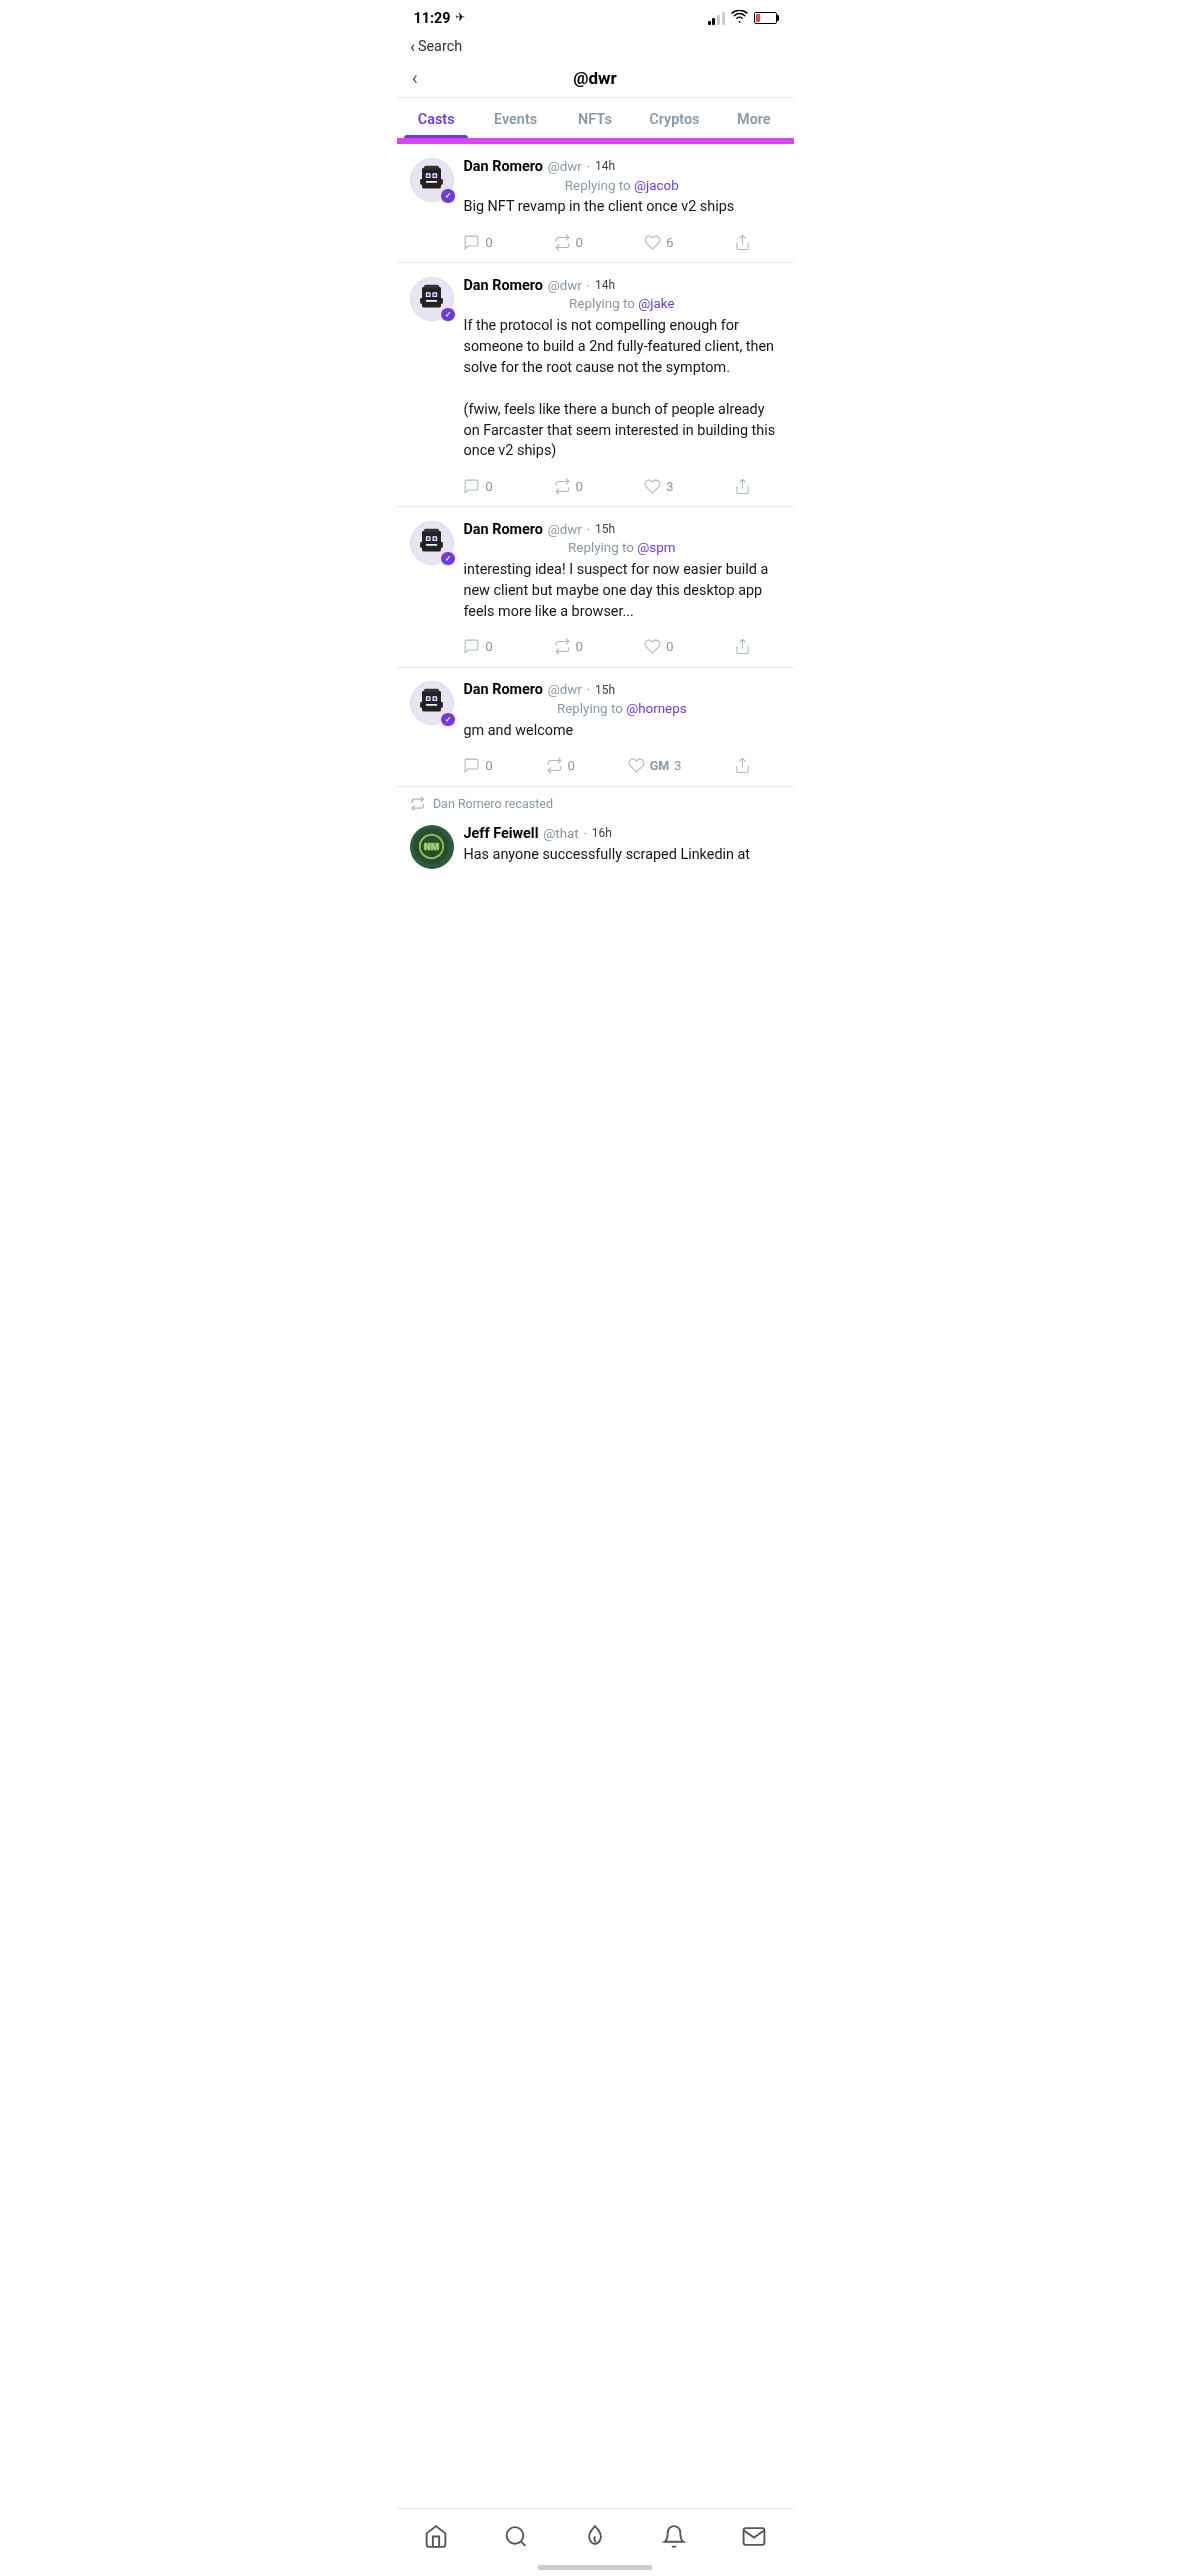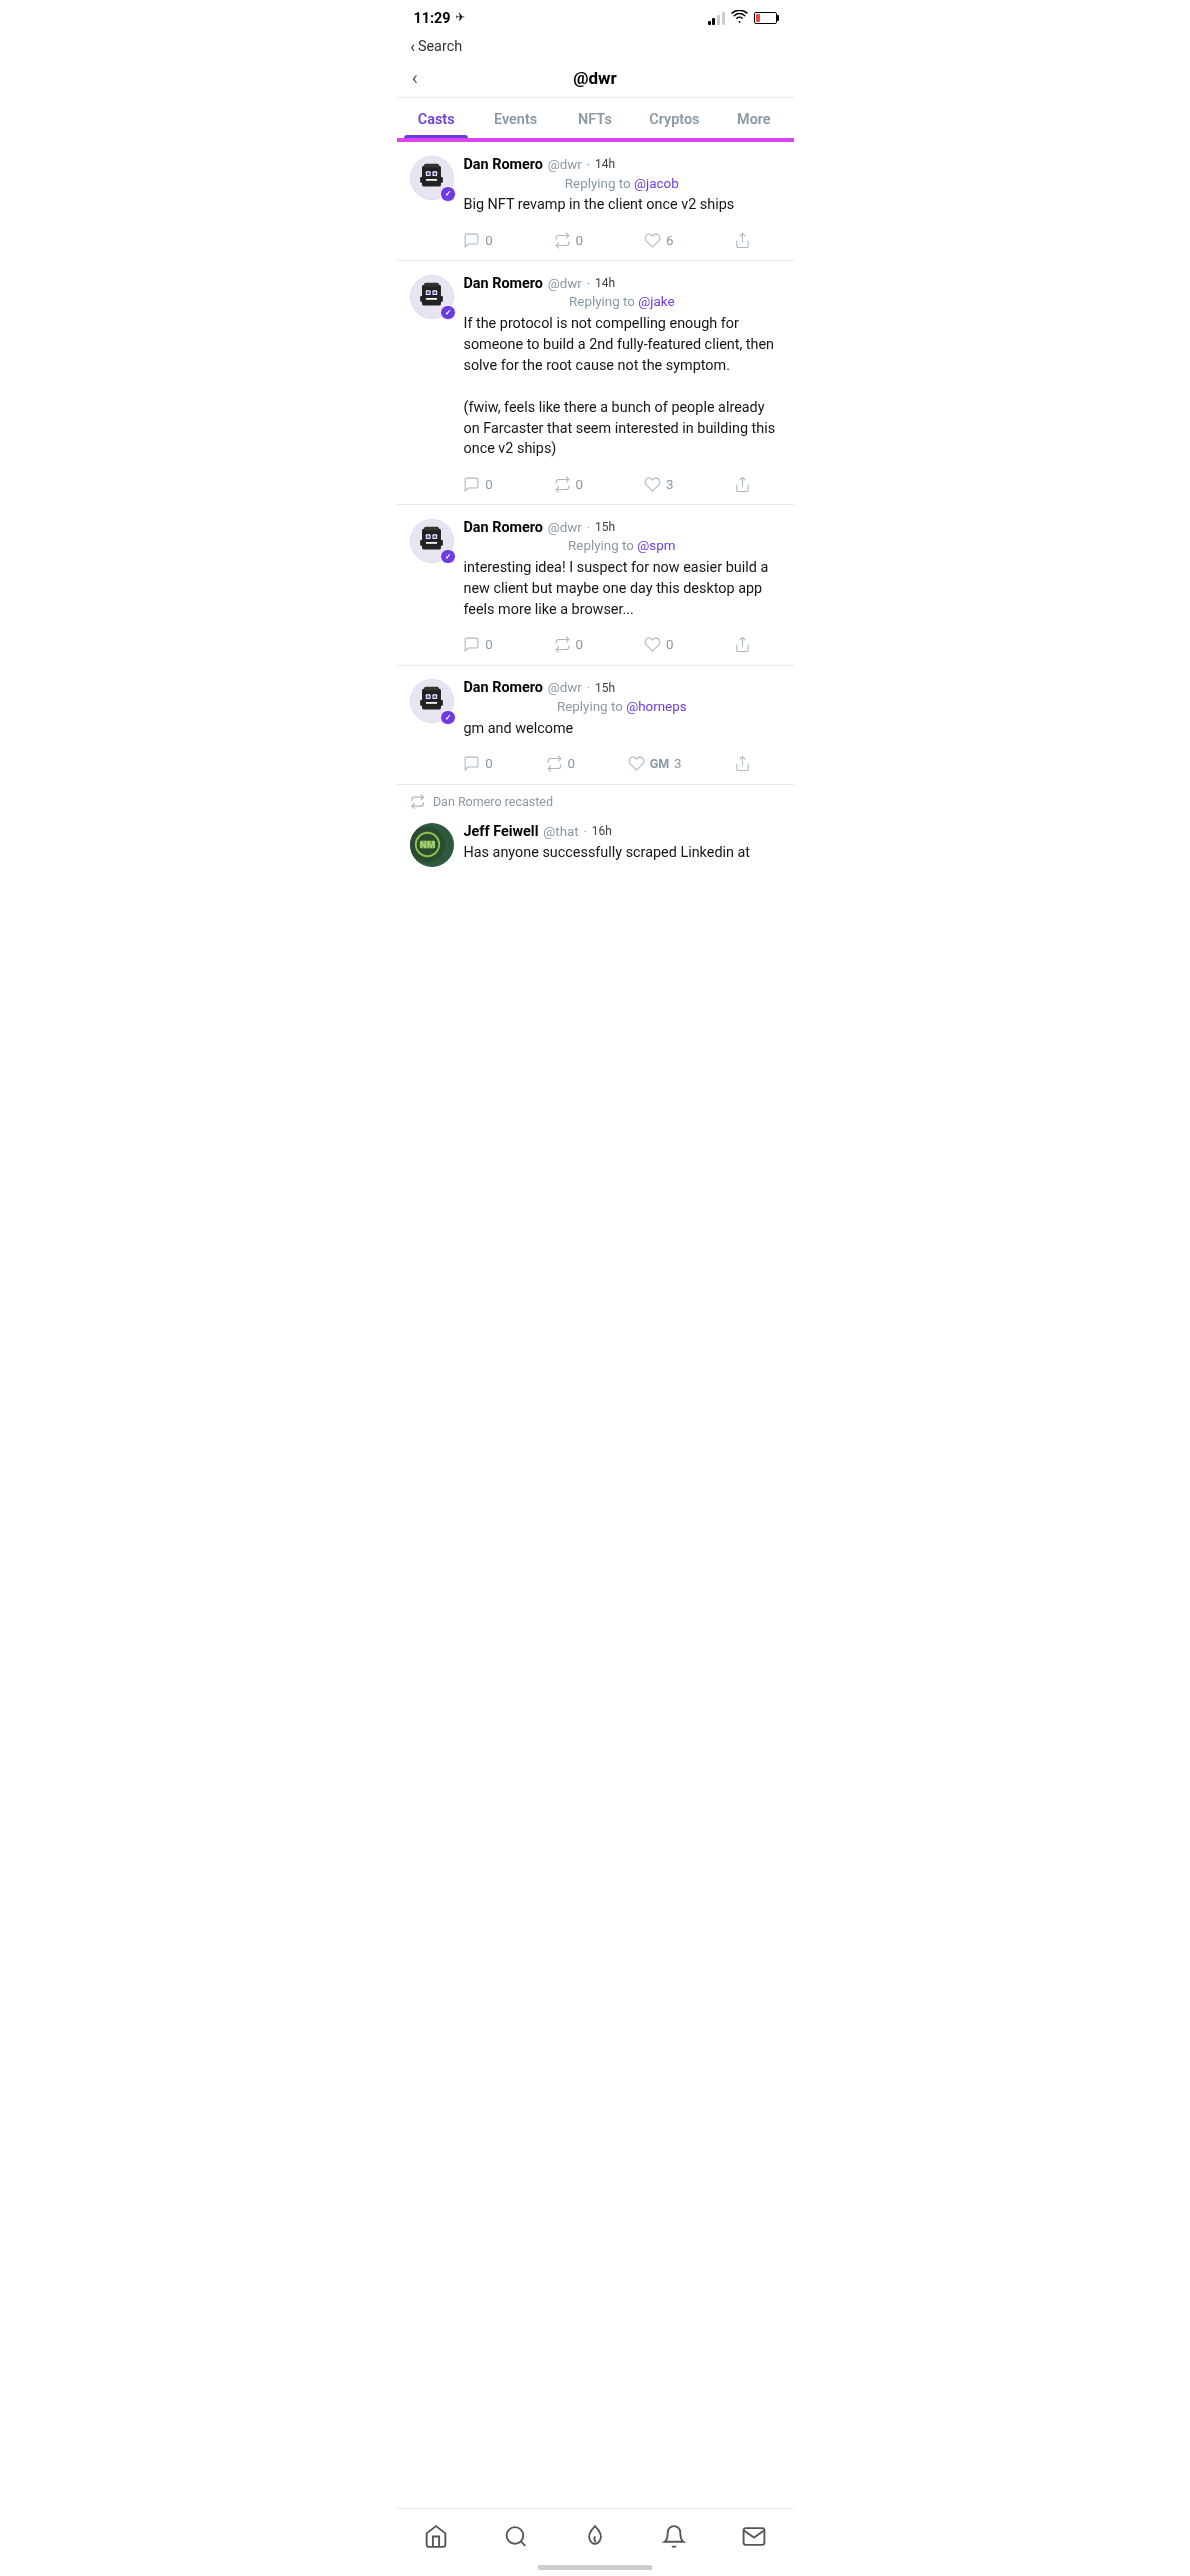--- a/index.html
+++ b/index.html
@@ -113,21 +113,21 @@
       left: 15.3px;
       font-size: 21px;
       color: #333;
       cursor: pointer;
       font-weight: 300;
     }
 
     
     .tab-bar {
       display: flex;
-      border-bottom: 4px solid #d946ef;
+      border-bottom: 6px solid #d946ef;
       padding: 0;
     }
     .tab-item {
       flex: 1;
       text-align: center;
       padding: 12.5px 0 10.5px 0;
       font-size: 14.4px;
       font-weight: 600;
       color: #8899a6;
       cursor: pointer;
@@ -671,21 +671,21 @@
     <svg class="recast-icon" viewBox="0 0 24 24" fill="none" stroke="#aab8c2" stroke-width="2">
       <path d="M17 1l4 4-4 4"></path>
       <path d="M3 11V9a4 4 0 0 1 4-4h14"></path>
       <path d="M7 23l-4-4 4-4"></path>
       <path d="M21 13v2a4 4 0 0 1-4 4H3"></path>
     </svg>
     <span>Dan Romero recasted</span>
   </div>
 
   <div class="cast-item-partial">
-    <div class="avatar-circle-jeff" style="width:44px;height:44px;border-radius:50%;flex-shrink:0;overflow:hidden;display:flex;align-items:center;justify-content:flex-start;">
+    <div class="avatar-circle-jeff" style="width:44px;height:44px;border-radius:50%;flex-shrink:0;overflow:hidden;display:flex;align-items:center;justify-content:center;">
       <svg width="35" height="35" viewBox="0 0 36 36" fill="none">
         <circle cx="18" cy="18" r="18" fill="#2a4a32"></circle>
         <text x="18" y="22" text-anchor="middle" font-size="10" fill="#fff" font-weight="bold">NM</text>
         <circle cx="18" cy="18" r="12" fill="none" stroke="#8bc34a" stroke-width="2"></circle>
         <rect x="10" y="14" width="16" height="8" rx="2" fill="#8bc34a" opacity="0.7"></rect>
       </svg>
     </div>
     <div class="cast-body">
       <div class="cast-meta">
         <span class="cast-author">Jeff Feiwell</span>

